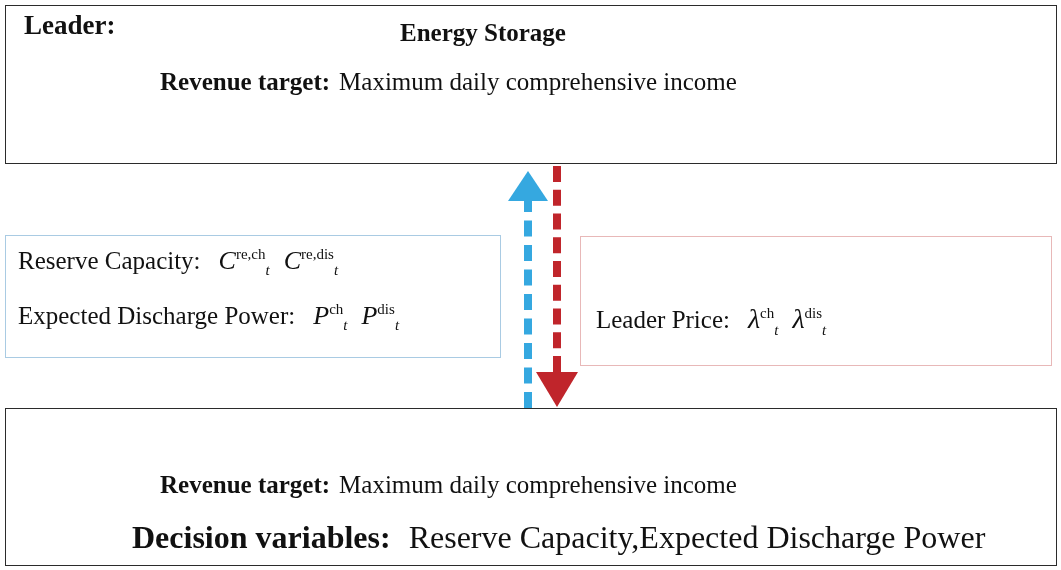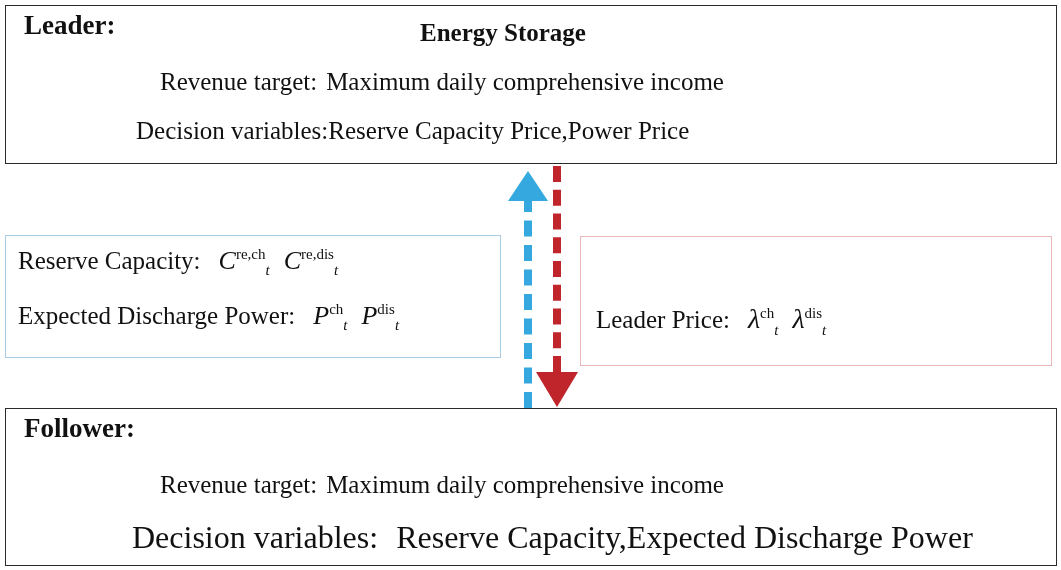--- a/index.html
+++ b/index.html
@@ -44,25 +44,25 @@
     border: 1.5px solid #e8b8b8;
   }
 
   
   .t {
     position: absolute;
     white-space: nowrap;
     color: #111111;
     line-height: 1;
   }
-  .bold { font-weight: normal; }
+  .bold { font-weight: bold; }
 
   
   #leader-role   { left: 24px;  top: 12px;  font-size: 27px; font-weight: bold; }
-  #leader-title  { left: 420px; top: 20px;  font-size: 25px; font-weight: bold; }
+  #leader-title  { left: 400px; top: 20px;  font-size: 25px; font-weight: bold; }
   #leader-line2  { left: 160px; top: 69px;  font-size: 25px; }
   #leader-line3  { left: 136px; top: 118px; font-size: 25px; }
 
   
   #follower-role  { left: 24px;  top: 415px; font-size: 27px; font-weight: bold; }
   #follower-title { left: 455px; top: 423px; font-size: 25px; font-weight: bold; }
   #follower-line2 { left: 160px; top: 472px; font-size: 25px; }
   #follower-line3 { left: 132px; top: 521px; font-size: 32px; }
 
   
@@ -143,23 +143,20 @@
   <div class="box" id="leader-box"></div>
 
   <div class="t" id="leader-role">Leader:</div>
 
   <div class="t" id="leader-title">Energy Storage</div>
 
   <div class="t" id="leader-line2">
     <span class="bold">Revenue target:</span><span class="gap-s"></span><span>Maximum daily comprehensive income</span>
   </div>
 
-  <div class="t" id="leader-line3">
-    <span class="bold">Decision variables:</span><span>Reserve Capacity Price,Power Price</span>
-  </div>
 
   <div class="box" id="left-info-box"></div>
 
   <div class="t" id="left-line1">
     <span>Reserve Capacity:</span><span class="lead-gap"></span><span class="var"><span>C</span><sup class="sc">re,ch</sup><sub class="sc">t</sub></span><span class="gap"></span><span class="var"><span>C</span><sup class="sc">re,dis</sup><sub class="sc">t</sub></span>
   </div>
 
   <div class="t" id="left-line2">
     <span>Expected Discharge Power:</span><span class="lead-gap"></span><span class="var"><span>P</span><sup class="sc">ch</sup><sub class="sc">t</sub></span><span class="gap"></span><span class="var"><span>P</span><sup class="sc">dis</sup><sub class="sc">t</sub></span>
   </div>
@@ -172,21 +169,20 @@
   </div>
 
   <div class="arrow-shaft" id="blue-shaft"></div>
   <div class="arrowhead" id="blue-head"></div>
 
   <div class="arrow-shaft" id="red-shaft"></div>
   <div class="arrowhead" id="red-head"></div>
 
   <div class="box" id="follower-box"></div>
 
-  <div class="t" id="follower-role">Follower:</div>
 
 
   <div class="t" id="follower-line2">
     <span class="bold">Revenue target:</span><span class="gap-s"></span><span>Maximum daily comprehensive income</span>
   </div>
 
   <div class="t" id="follower-line3">
     <span class="bold">Decision variables:</span><span class="lead-gap"></span><span>Reserve Capacity,Expected Discharge Power</span>
   </div>
 

